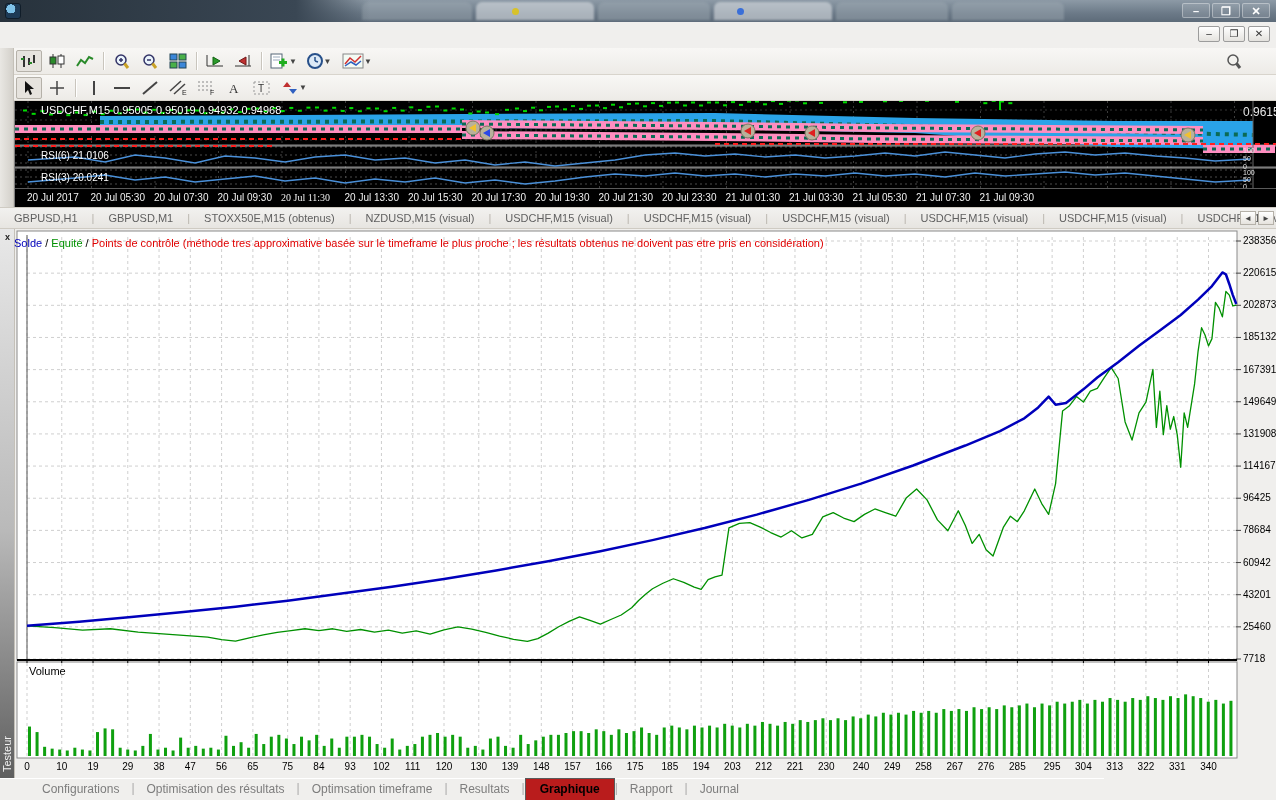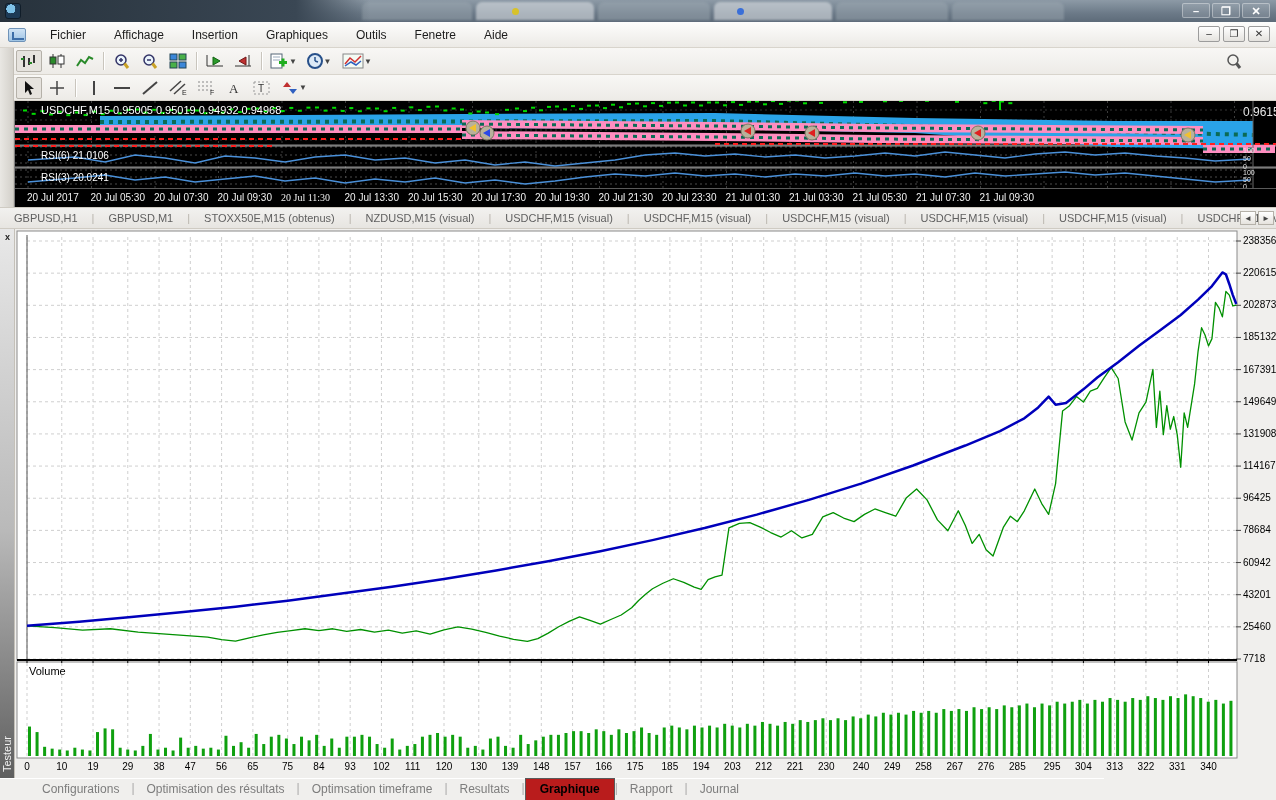--- a/index.html
+++ b/index.html
@@ -98,32 +98,20 @@
     <div class="bgtab dim" style="left:952px;width:112px"></div>
     <div class="favdot" style="left:512px;background:#d8c22a"></div>
     <div class="favdot" style="left:737px;background:#3a6fd8"></div>
     <div class="darkzone"></div>
     <div id="app-icon"></div>
     <div class="winbtn" style="right:66px">–</div>
     <div class="winbtn" style="right:36px">❐</div>
     <div class="winbtn" style="right:6px">✕</div>
   </div>
 
-  <div id="menubar" class="abs">
-    <div id="menu-sysicon"></div>
-    <div id="menu-items" style="display:flex">
-        <div class="menu-item">Fichier</div>
-        <div class="menu-item">Affichage</div>
-        <div class="menu-item">Insertion</div>
-        <div class="menu-item">Graphiques</div>
-        <div class="menu-item">Outils</div>
-        <div class="menu-item">Fenetre</div>
-        <div class="menu-item">Aide</div>
-      </div>
-  </div>
   <div id="mdi-group">
       <div class="mdibtn">–</div>
       <div class="mdibtn">❐</div>
       <div class="mdibtn">✕</div>
     </div>
 
   <div id="toolbar1" class="toolbar abs">
     <div class="tgrip"></div>
     <div class="tbtn pressed">
       <svg width="18" height="16">
@@ -922,20 +910,23 @@
         <line x1="971.1" y1="431" x2="971.1" y2="434" stroke="#000"></line>
         <line x1="1002.375" y1="431" x2="1002.375" y2="434" stroke="#000"></line>
         <line x1="1037.125" y1="431" x2="1037.125" y2="434" stroke="#000"></line>
         <line x1="1068.4" y1="431" x2="1068.4" y2="434" stroke="#000"></line>
         <line x1="1099.675" y1="431" x2="1099.675" y2="434" stroke="#000"></line>
         <line x1="1130.95" y1="431" x2="1130.95" y2="434" stroke="#000"></line>
         <line x1="1162.2250000000001" y1="431" x2="1162.2250000000001" y2="434" stroke="#000"></line>
         <line x1="1193.5" y1="431" x2="1193.5" y2="434" stroke="#000"></line>
       </svg>
 
+    <div id="legend">
+      <span style="color:#0000bb">Solde</span><span> / </span><span style="color:#009000">Equité</span><span> / </span><span style="color:#e00000">Points de contrôle (méthode tres approximative basée sur le timeframe le plus proche ; les résultats obtenus ne doivent pas etre pris en considération)</span>
+    </div>
 
     <div id="tester-tabs">
         <div class="ttab">Configurations</div>
         <span class="ttabsep">|</span>
         <div class="ttab">Optimisation des résultats</div>
         <span class="ttabsep">|</span>
         <div class="ttab">Optimsation timeframe</div>
         <span class="ttabsep">|</span>
         <div class="ttab">Resultats</div>
         <span class="ttabsep">|</span>

